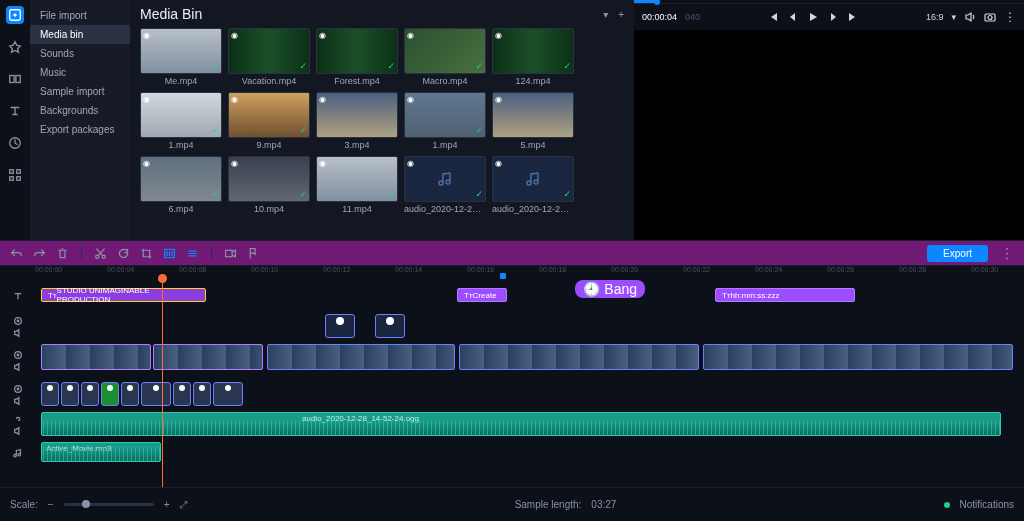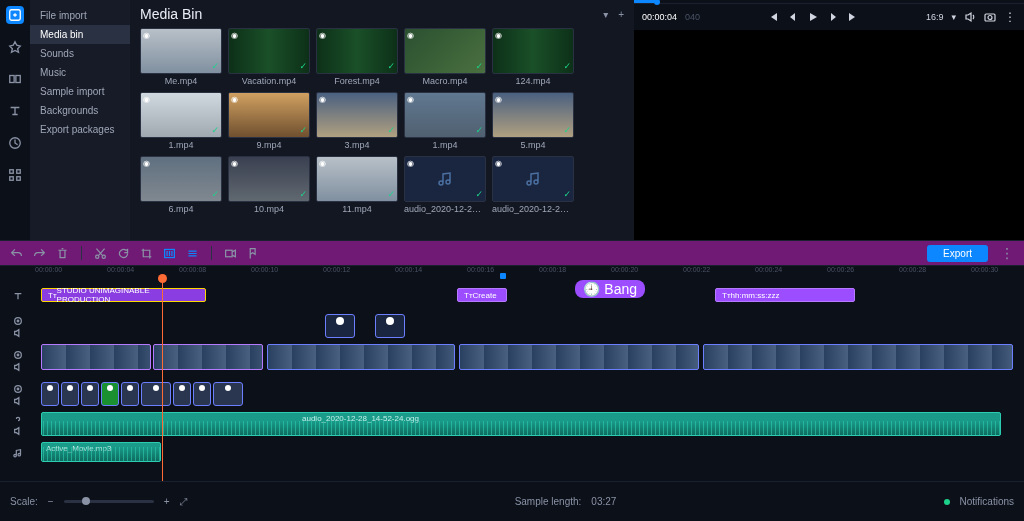--- a/index.html
+++ b/index.html
@@ -74,21 +74,21 @@
   .audiotrack{height:30px;}
   .audioblock{position:absolute;top:2px;height:24px;background:#1a9b8a;border-radius:2px;border:1px solid #2bccb0;overflow:hidden;}
   .audioblock .label{position:absolute;top:1px;left:4px;font-size:8px;color:#c0f0e8;}
   .wave{position:absolute;bottom:0;left:0;right:0;height:14px;background:linear-gradient(0deg,#0d6b5e 0%,transparent 100%);}
   .wave::after{content:'';position:absolute;inset:0;background:repeating-linear-gradient(90deg,transparent 0px,transparent 1px,#2bccb0 1px,#2bccb0 2px,transparent 2px,transparent 4px);opacity:0.6;}
   .cliprow{position:absolute;top:2px;display:flex;gap:2px;}
   .miniclip{width:18px;height:24px;border:1px solid #6b7fff;border-radius:3px;background:#2a3550;}
   .miniclip.g{background:#1a9030;}
   .miniclip .d{width:6px;height:6px;background:#fff;border-radius:50%;margin:2px auto;}
 
-  .statusbar{height:40px;background:#0c1019;border-top:1px solid #1a2030;display:flex;align-items:center;padding:0 10px;font-size:10px;color:#8a92a6;gap:10px;}
+  .statusbar{height:34px;background:#0c1019;border-top:1px solid #1a2030;display:flex;align-items:center;padding:0 10px;font-size:10px;color:#8a92a6;gap:10px;}
   .statusbar .flex1{flex:1;}
   .slider{width:90px;height:3px;background:#2a3142;border-radius:2px;position:relative;}
   .slider .knob{width:8px;height:8px;background:#8a92a6;border-radius:50%;position:absolute;top:-3px;left:18px;}
   .notif{width:6px;height:6px;background:#1cd28a;border-radius:50%;}
 
   
   .t-forest{background:linear-gradient(90deg,#0d3018 0%,#1a5028 50%,#0d3018 100%);}
   .t-person{background:linear-gradient(180deg,#b8c0c8 0%,#8090a0 100%);}
   .t-macro{background:linear-gradient(135deg,#2a5030 0%,#4a7040 100%);}
   .t-mountain{background:linear-gradient(180deg,#4a6080 0%,#b0a080 100%);}

